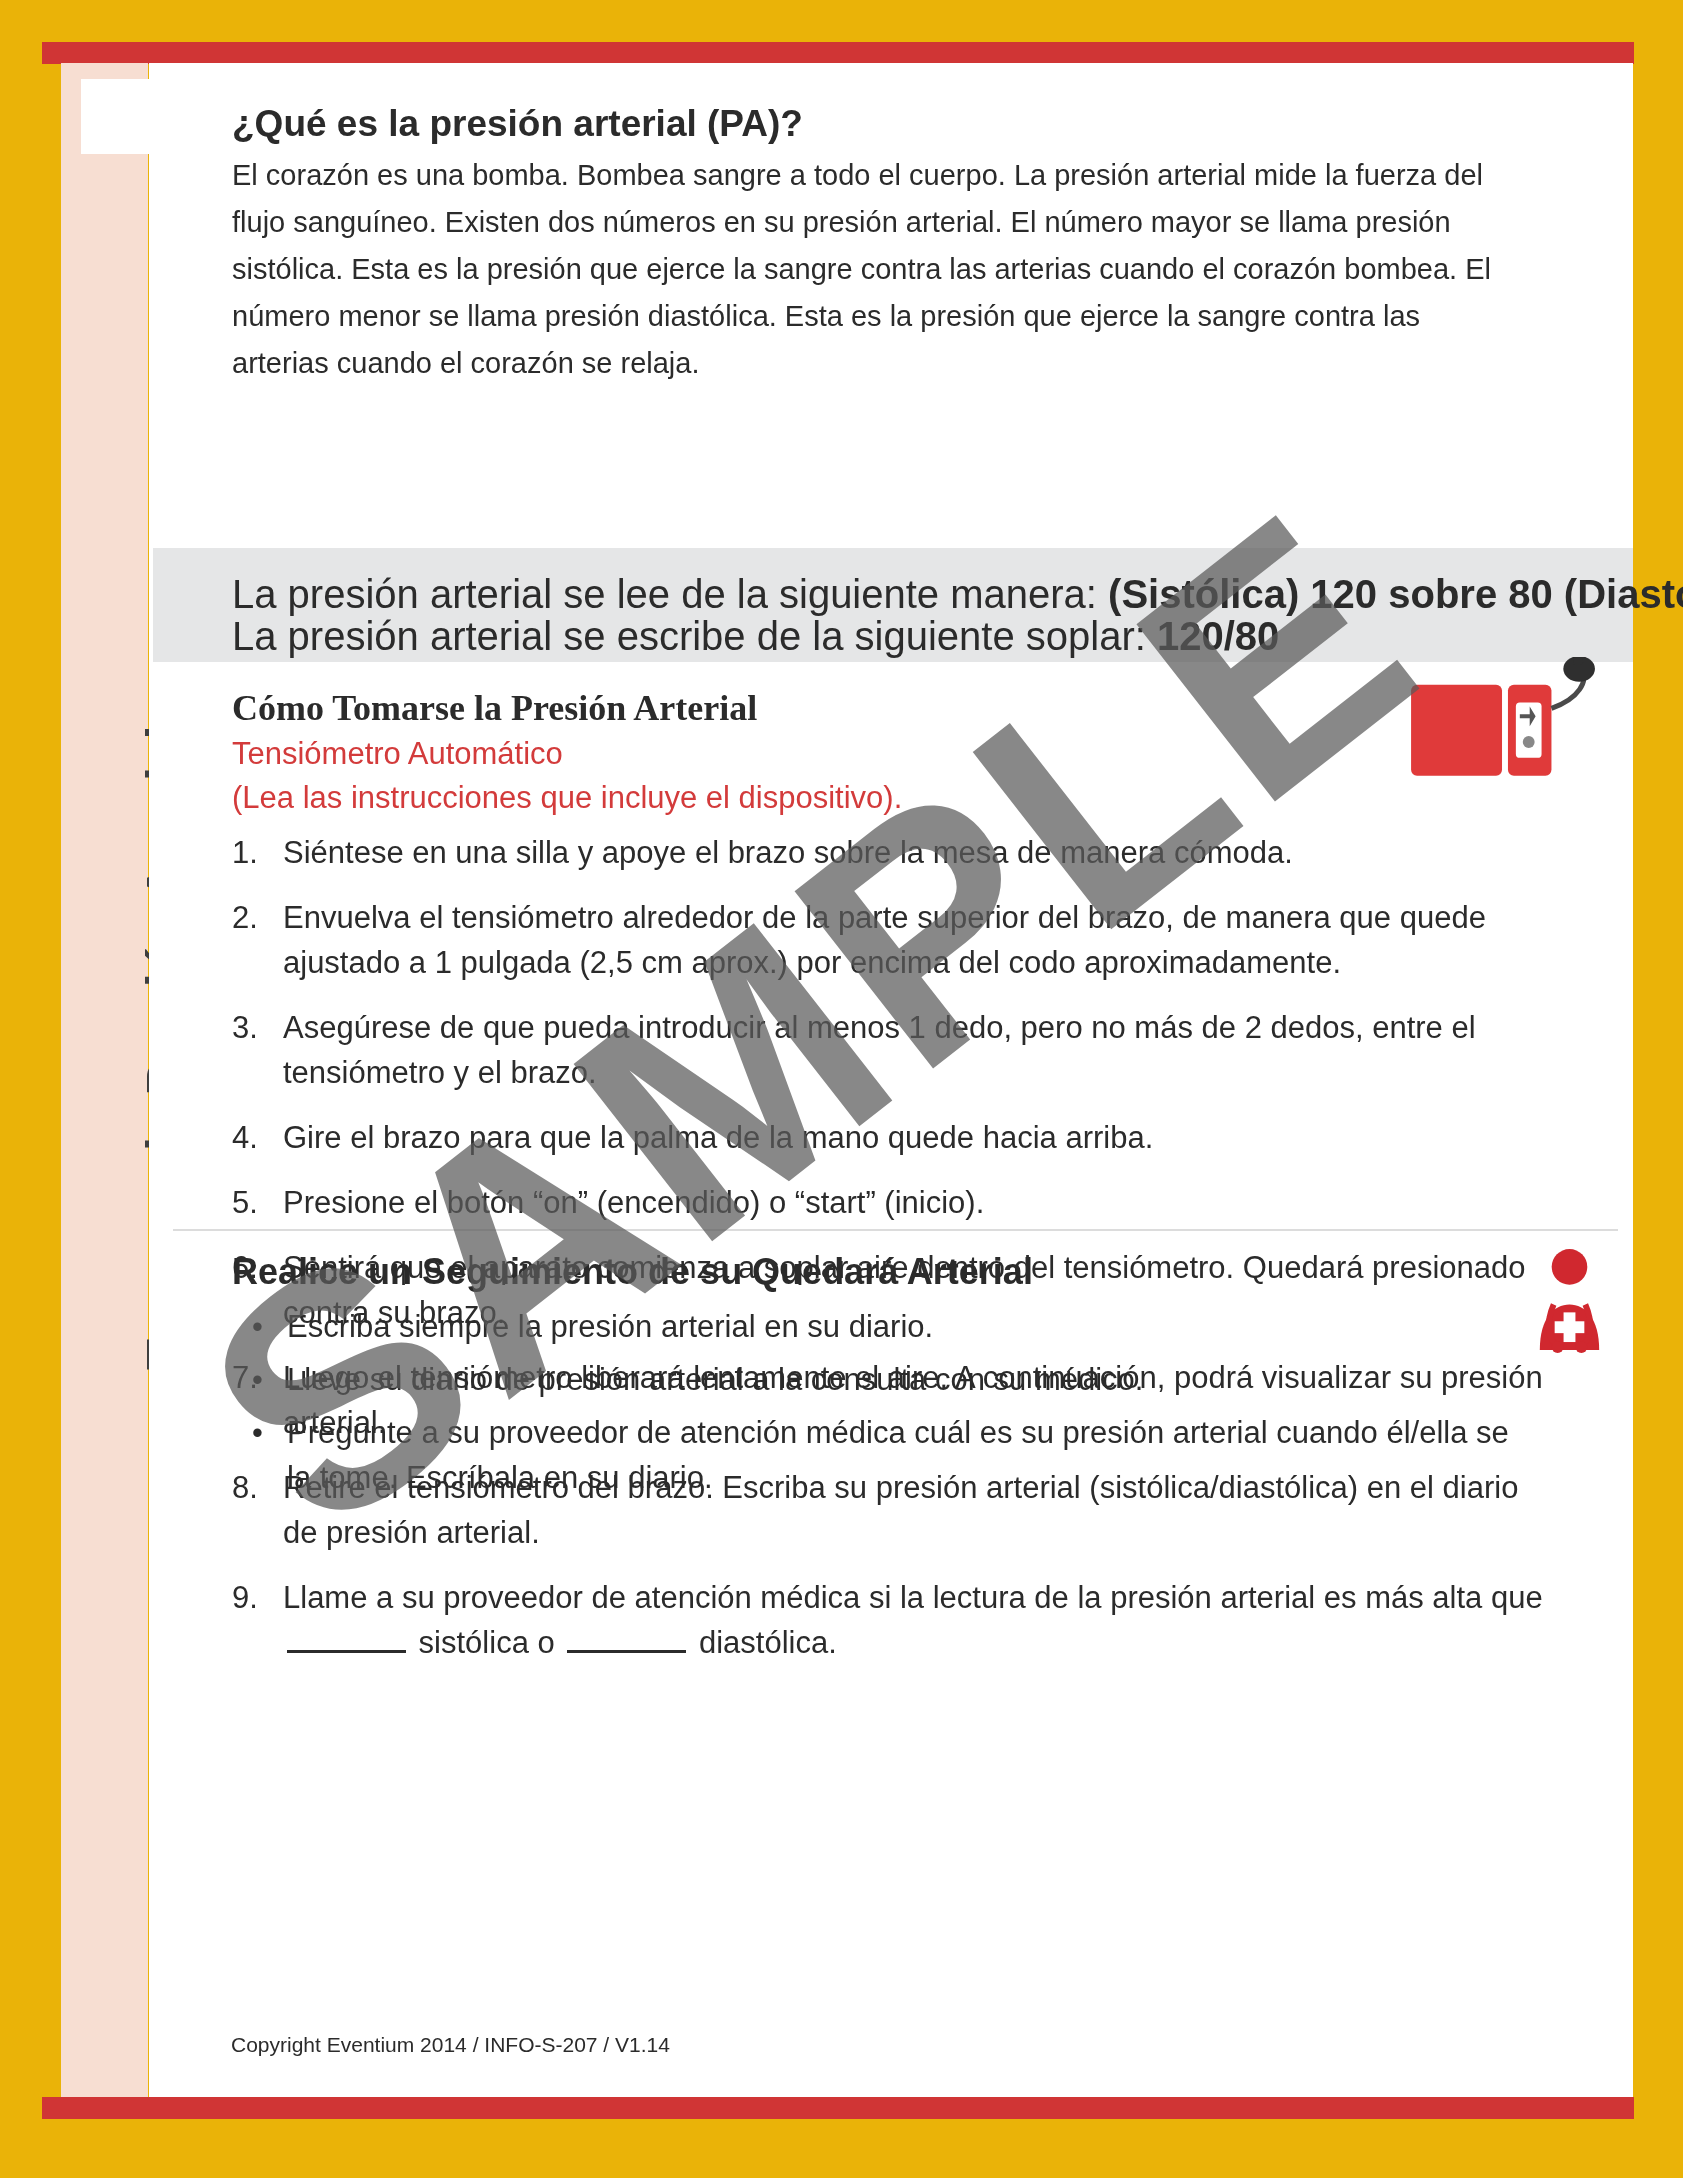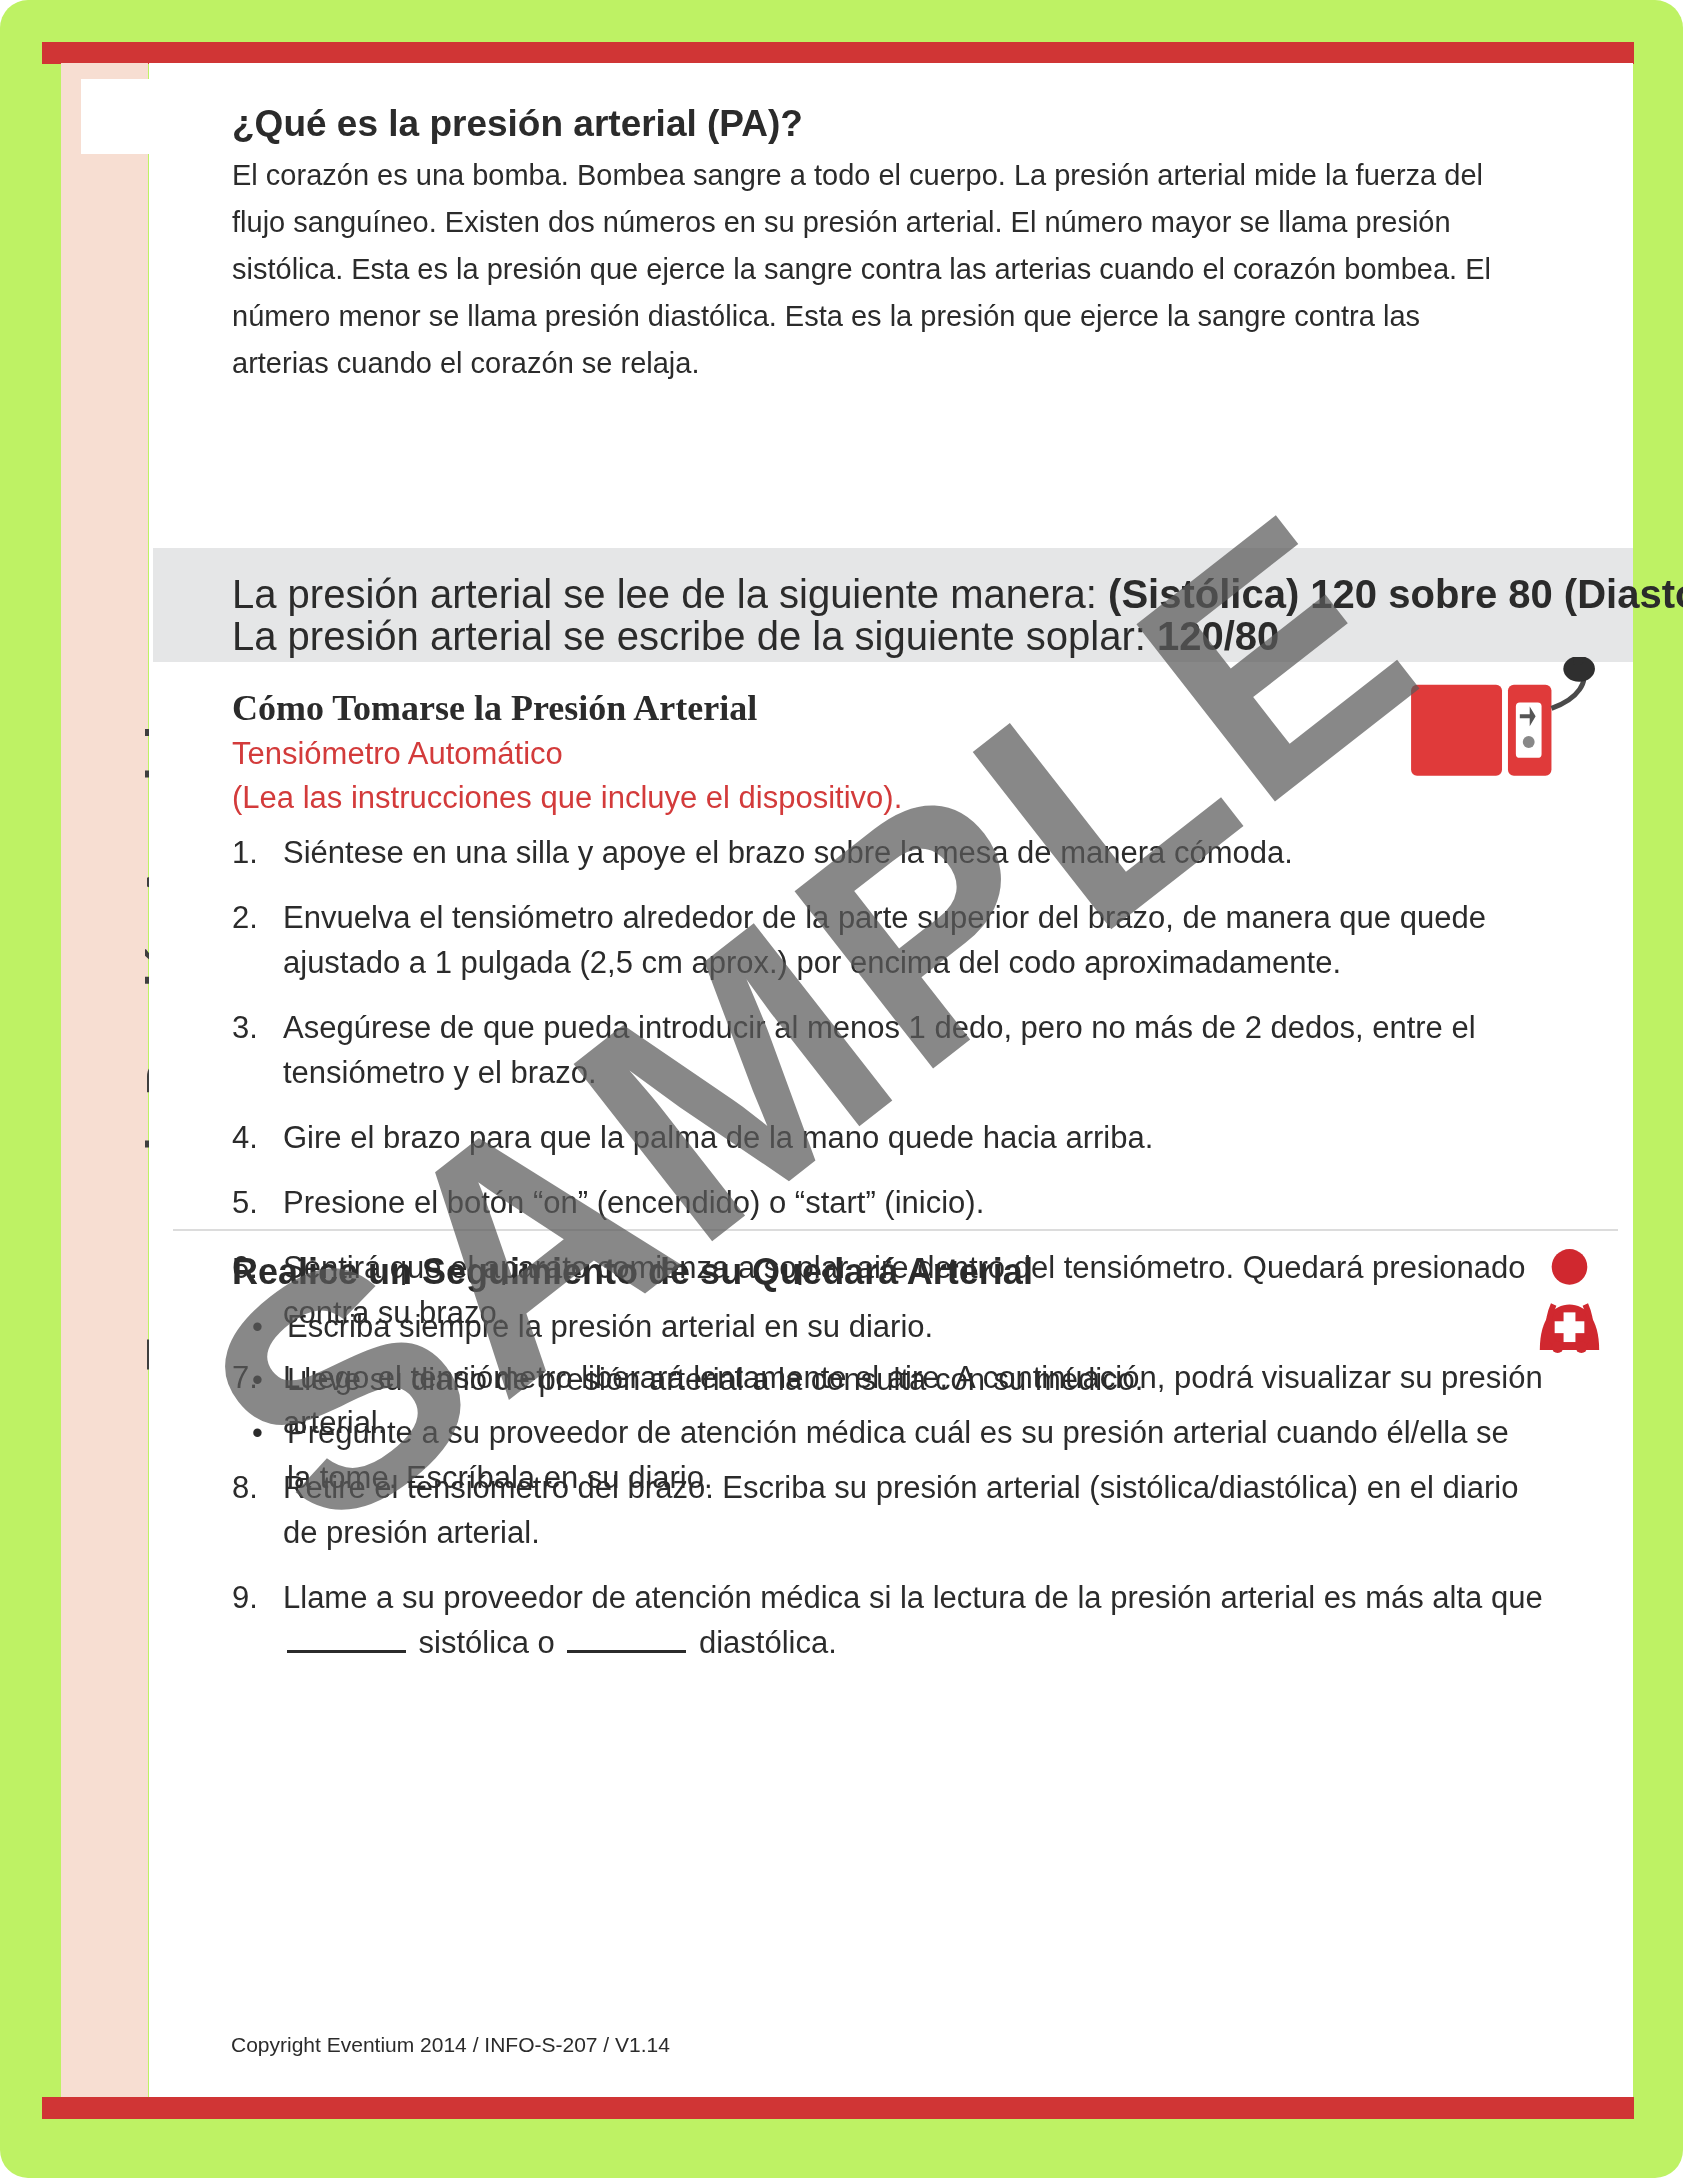--- a/index.html
+++ b/index.html
@@ -11,23 +11,22 @@
     width: 1683px;
     height: 2178px;
     font-family: "Liberation Sans", sans-serif;
     overflow: hidden;
   }
 
   .page {
     position: relative;
     width: 1683px;
     height: 2178px;
-    background: #bef264;
+    background: #eab308;
     overflow: hidden;
-    border-radius: 28px;
   }
 
   
   .topbar {
     position: absolute;
     left: 42px;
     top: 42px;
     width: 1592px;
     height: 22px;
     background: #d03535;

